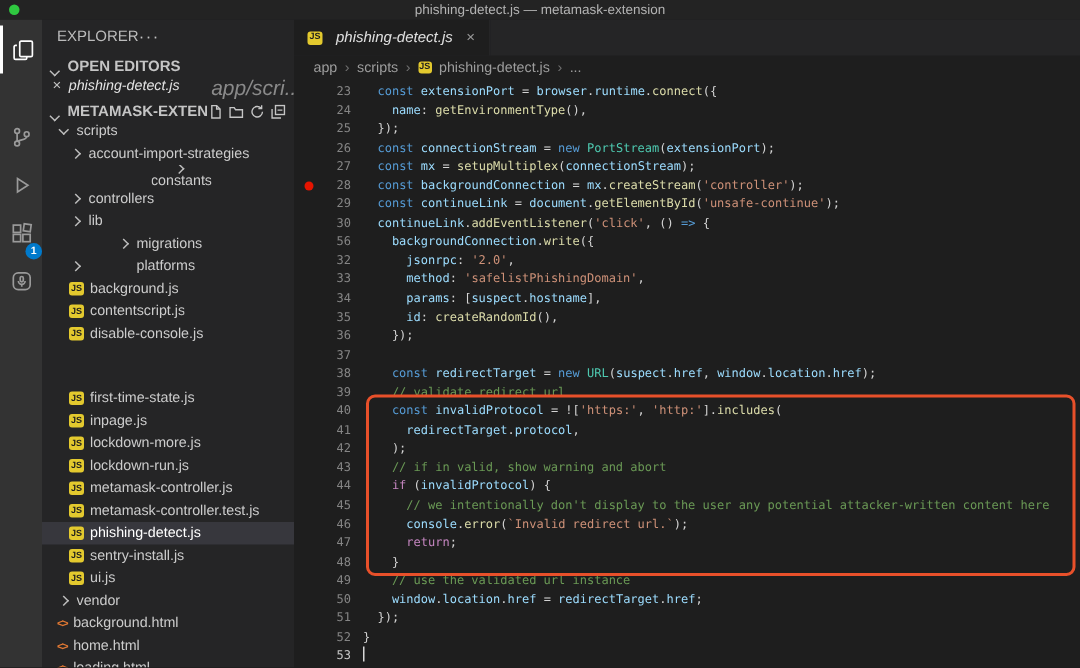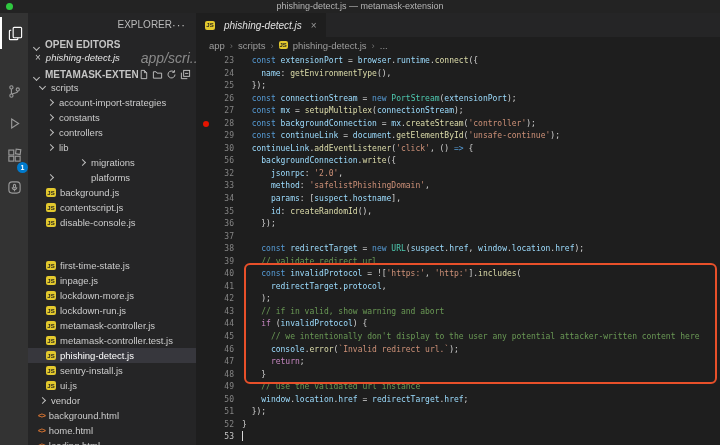--- a/index.html
+++ b/index.html
@@ -19,21 +19,21 @@
   .ab-item{height:32px;display:flex;align-items:center;justify-content:center;position:relative;cursor:pointer}
   .ab-item svg{stroke:#9a9a9a;fill:none;stroke-width:1.2}
   .ab-item.active{border-left:2px solid #ffffff}
   .ab-item.active svg{stroke:#ffffff}
   .ab-item.gap{margin-top:26px}
   .badge{position:absolute;right:0;bottom:-2px;min-width:11px;height:11px;border-radius:50%;
     color:#fff;font-size:7px;line-height:11px;text-align:center;font-weight:bold}
 
   
   .sidebar{width:168px;background:#252526;flex:none;overflow:hidden;color:#cccccc}
-  .sb-title{height:23px;display:flex;align-items:center;justify-content:flex-end;padding:0 10px}
+  .sb-title{height:23px;display:flex;align-items:center;justify-content:flex-start;padding:0 10px}
   .sb-title .t{font-size:10px;color:#bbbbbb}
   .sb-title .more{font-size:11px;color:#c5c5c5;letter-spacing:1px;cursor:pointer}
   .sec-header{display:flex;align-items:flex-end;font-size:10px;font-weight:bold;color:#c5c5c5;padding-left:4px;cursor:pointer}
   .sec-header.oe{height:14px}
   .sec-header.ws{height:15px}
   .chev{width:5px;height:5px;border-right:1.2px solid #bdbdbd;border-bottom:1.2px solid #bdbdbd;
     display:inline-block;flex:none;transform:rotate(-45deg);margin:0 6px 0 2px}
   .chev.exp{transform:rotate(45deg);margin-top:-3px}
   .ws-label{white-space:nowrap;overflow:hidden;flex:1}
   .ws-actions{display:flex;gap:3px;padding-right:5px}
@@ -161,21 +161,21 @@
       </div>
       <div id="tree">
           <div class="row" style="padding-left: 10px;">
             <span class="chev exp"></span>
             <span class="lbl">scripts</span>
           </div>
           <div class="row" style="padding-left: 18px;">
             <span class="chev"></span>
             <span class="lbl">account-import-strategies</span>
           </div>
-          <div class="row" style="padding-left: 18px;">
+          <div class="row" style="padding-left: 18px; flex-direction: column;">
             <span class="chev"></span>
             <span class="lbl">constants</span>
           </div>
           <div class="row" style="padding-left: 18px;">
             <span class="chev"></span>
             <span class="lbl">controllers</span>
           </div>
           <div class="row" style="padding-left: 18px;">
             <span class="chev"></span>
             <span class="lbl">lib</span>

